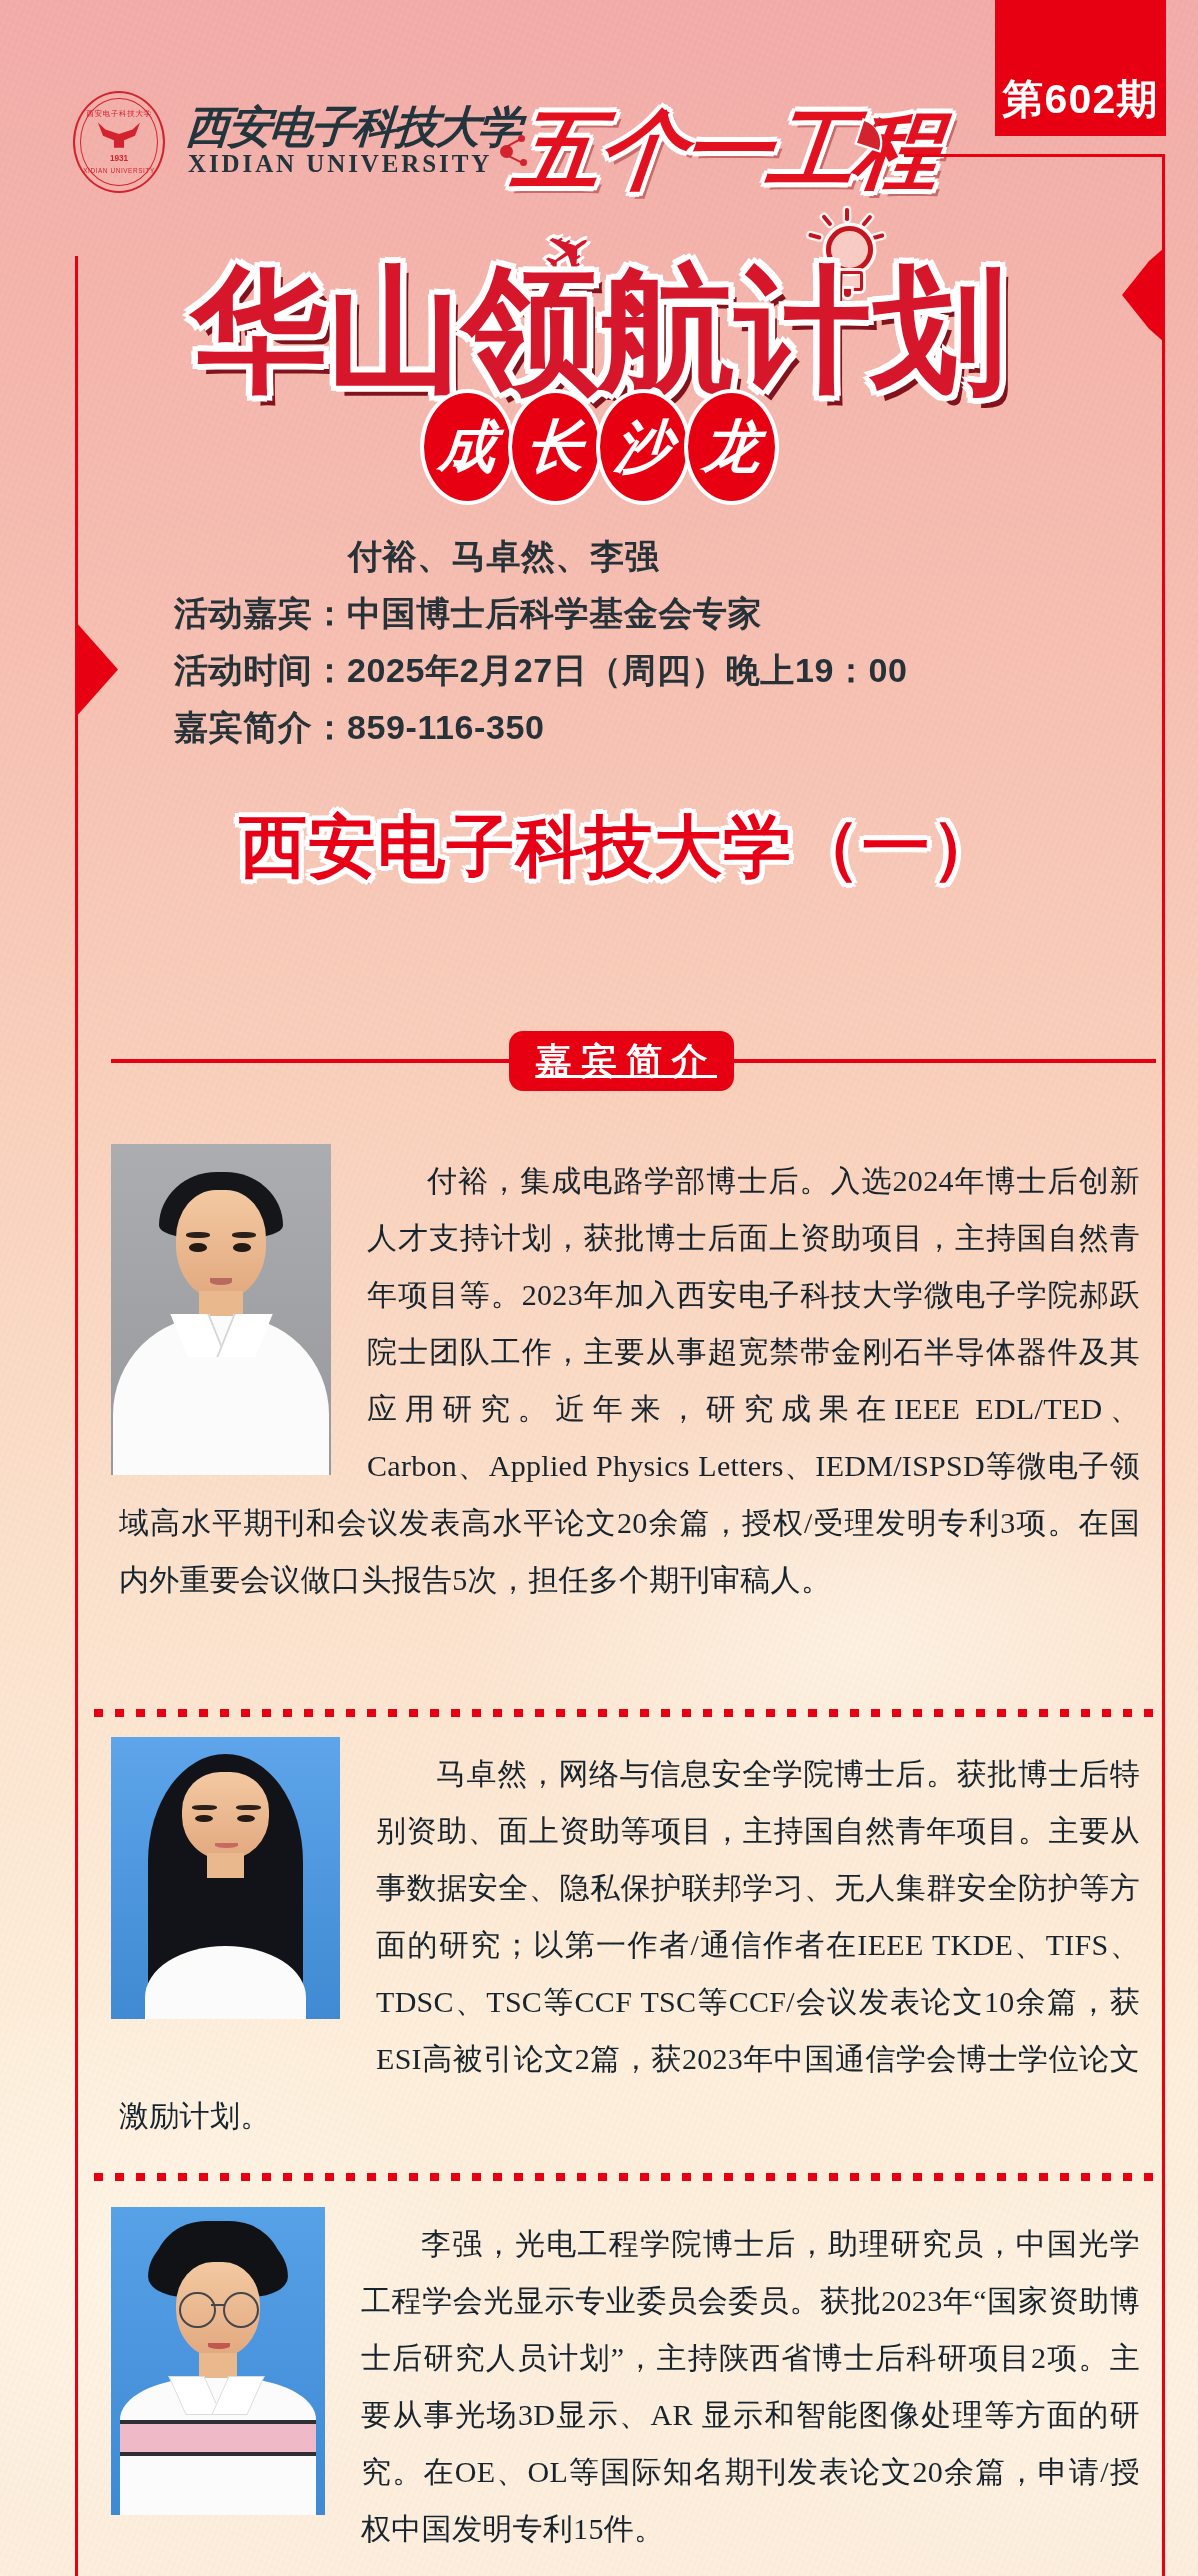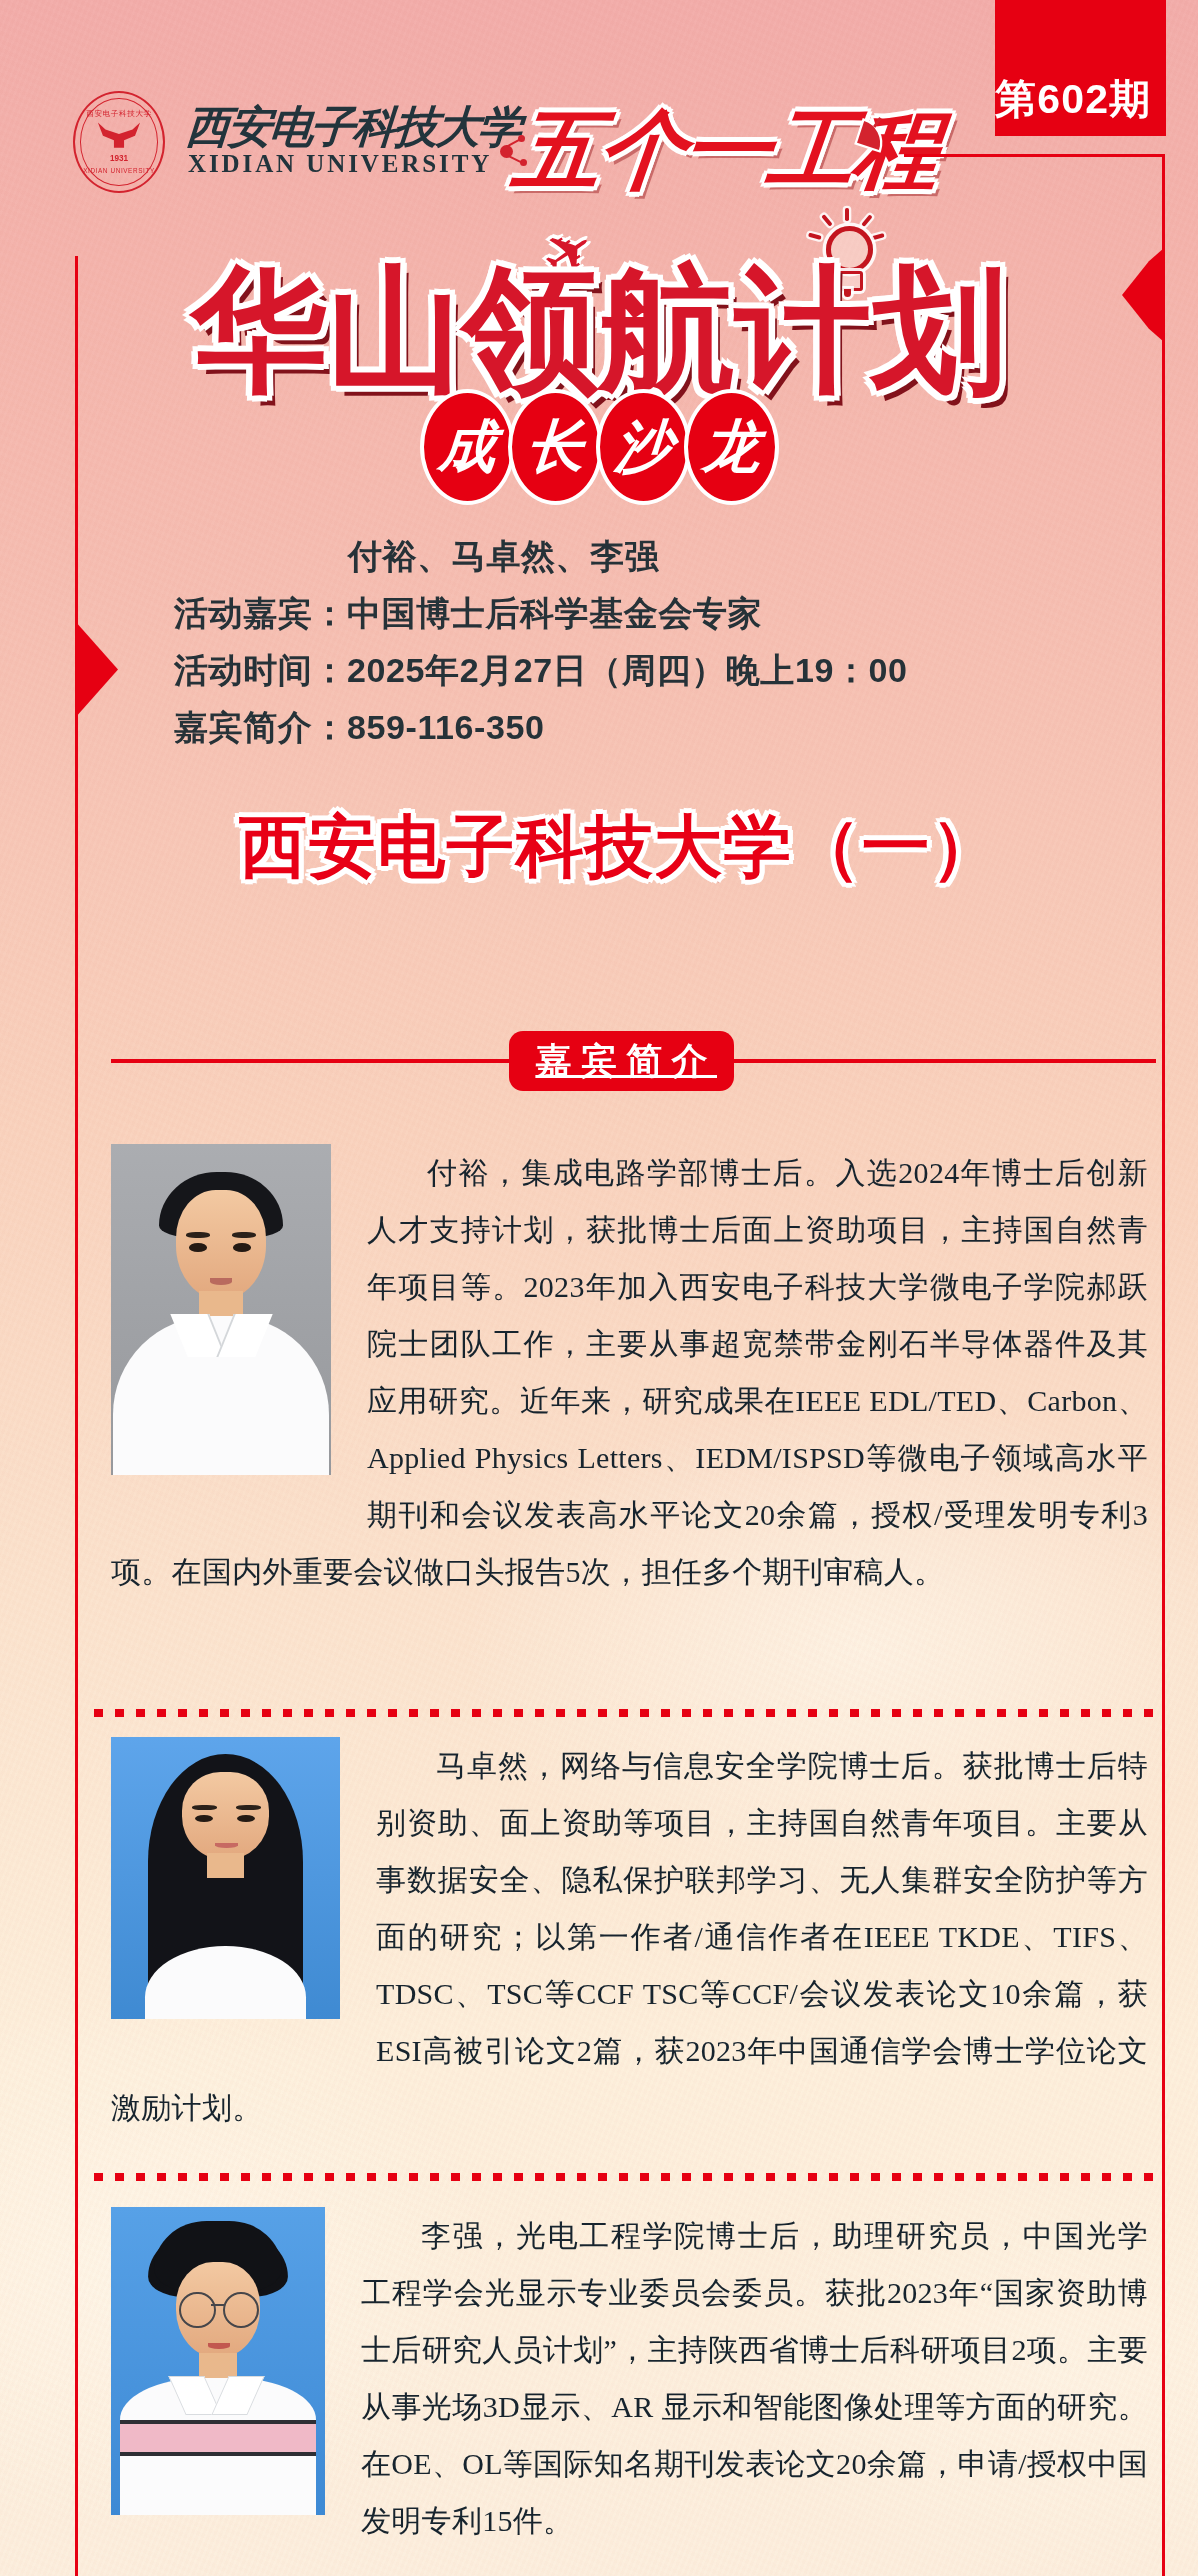--- a/index.html
+++ b/index.html
@@ -35,21 +35,21 @@
   .molecule i{position:absolute;background:#d3232e;border-radius:50%;}
   .molecule .m1{width:13px;height:13px;left:4.7px;top:14px;}
   .molecule .m2{width:7px;height:7px;left:23.4px;top:3.5px;}
   .molecule .m3{width:7px;height:7px;left:24.6px;top:28px;}
   .molecule .b1{width:15px;height:2.3px;left:10.5px;top:10.5px;transform:rotate(-28deg);border-radius:1.2px;}
   .molecule .b2{width:15px;height:2.3px;left:11.7px;top:27px;transform:rotate(26deg);border-radius:1.2px;}
   .dish{position:absolute;left:856px;top:117px;width:32px;height:32px;}
   .dish .bowl{position:absolute;left:3.5px;top:7px;width:23.4px;height:23.4px;background:#d3232e;border-radius:0 100% 0 0;transform:rotate(18deg);box-shadow:0 0 0 2.3px #fff;}
   .dish .beam{position:absolute;left:20px;top:0;width:2.9px;height:10.5px;background:#d3232e;transform:rotate(35deg);}
   .issue-badge{position:absolute;left:995px;top:0;width:171px;height:136px;background:#e60012;
-    display:flex;align-items:flex-end;justify-content:flex-start;padding-bottom:9.4px;box-sizing:border-box;}
+    display:flex;align-items:flex-end;justify-content:center;padding-bottom:9.4px;box-sizing:border-box;}
   .issue-badge span{color:#fff;font-size:41px;font-weight:800;letter-spacing:1.2px;}
   
   .frame-left{position:absolute;left:75px;top:256px;width:2.9px;height:2320px;background:#e60012;}
   .frame-right{position:absolute;left:1162px;top:154px;width:2.9px;height:2422px;background:#e60012;}
   .frame-top-right{position:absolute;left:904px;top:154px;width:261px;height:2.9px;background:#e60012;}
   .ribbon-right{position:absolute;left:1122px;top:248px;width:42px;height:94px;background:#e60012;
     clip-path:polygon(100% 0,100% 100%,64% 86%,0 50%,64% 14%);}
   .flag-left{position:absolute;left:75px;top:621px;width:43px;height:97px;background:#e60012;
     clip-path:polygon(0 0,100% 50%,0 100%);}
   
@@ -84,21 +84,21 @@
     font-family:"Liberation Serif",serif;font-weight:900;font-size:68px;line-height:98px;color:#e80016;letter-spacing:1.2px;white-space:nowrap;
     text-shadow:-4.1px -4.1px 0 #fff,4.1px -4.1px 0 #fff,-4.1px 4.1px 0 #fff,4.1px 4.1px 0 #fff,0 -5.3px 0 #fff,0 5.3px 0 #fff,-5.3px 0 0 #fff,5.3px 0 0 #fff,2.9px 4.1px 0 rgba(160,20,25,.35);}
   
   .section-line{position:absolute;left:111px;top:1059px;width:1045px;height:3.5px;background:#e60012;}
   .section-badge{position:absolute;left:509px;top:1031px;width:225px;height:60px;background:#e60012;border-radius:14px;
     display:flex;align-items:center;justify-content:center;z-index:2;}
   .section-badge span{color:#fff;font-size:36px;font-weight:800;letter-spacing:9.4px;padding-left:9.4px;text-decoration:underline;}
   
   .bio{position:absolute;left:111px;width:1037px;}
   .bio1{top:1144px;} .bio2{top:1737px;} .bio3{top:2207px;}
-  .bio p{margin:0;font-family:"Liberation Serif",serif;font-size:30px;line-height:57px;color:#17242e;
+  .bio p{margin:8px;font-family:"Liberation Serif",serif;font-size:30px;line-height:57px;color:#17242e;
     text-align:justify;text-indent:2em;letter-spacing:0.3px;}
   .divider{position:absolute;left:94px;width:1064px;height:8.2px;
     background:repeating-linear-gradient(90deg,#e60012 0 9.4px,transparent 9.4px 21px);}
   .div1{top:1709px;} .div2{top:2173px;}
   
   .photo{float:left;position:relative;overflow:hidden;margin:0 36px 11.7px 0;}
   .photo .face{position:absolute;background:linear-gradient(180deg,#f3c9a2,#e2a87e);border-radius:46% 46% 52% 52%;}
   .photo .brow{position:absolute;width:11%;height:1.8%;background:#2b211a;border-radius:40%;}
   .photo .eye{position:absolute;width:8%;height:2.6%;background:#241a14;border-radius:50%;}
   .photo .mouth{position:absolute;width:10%;height:2%;background:#b96a5e;border-radius:0 0 50% 50%;}

